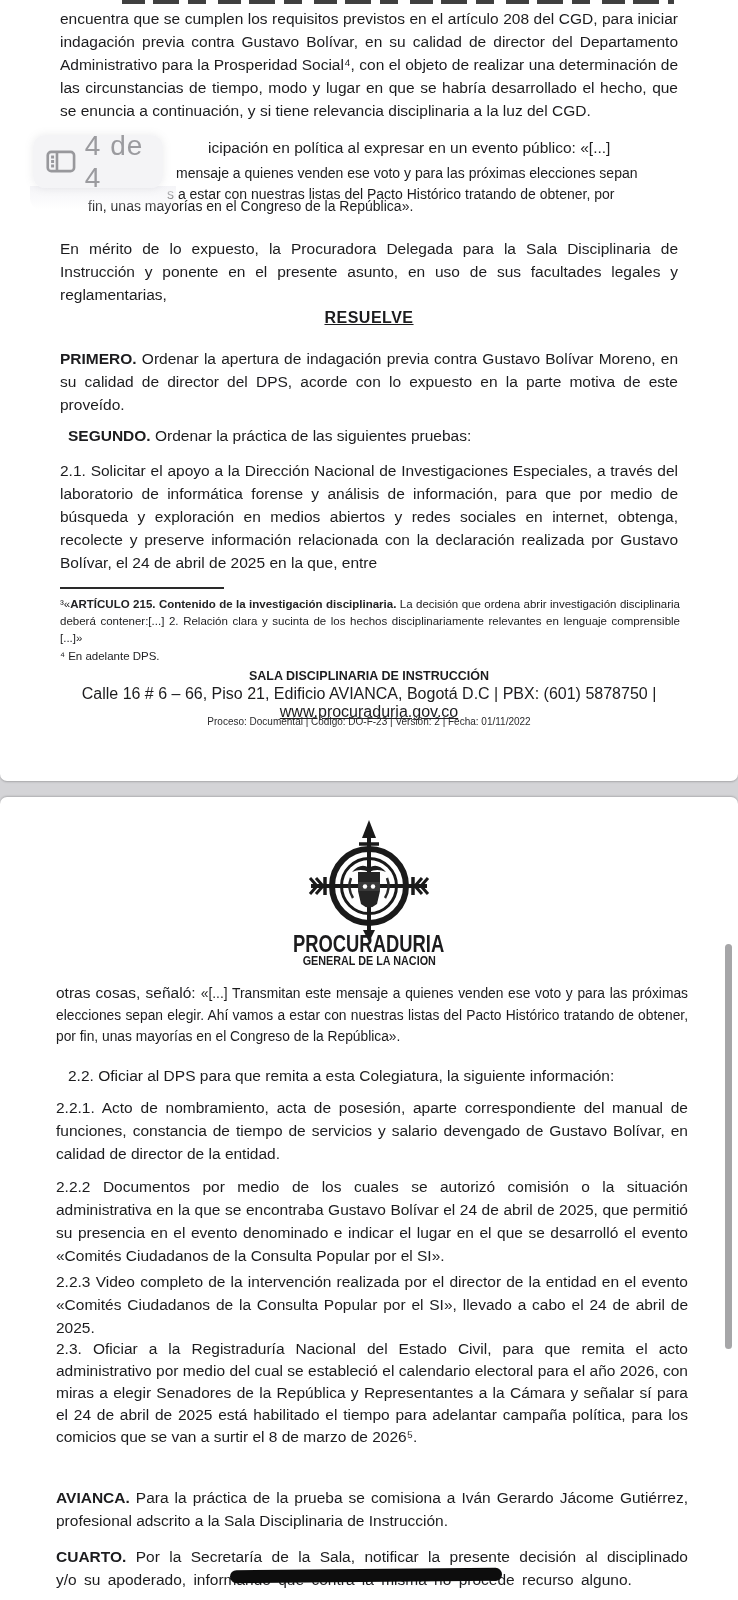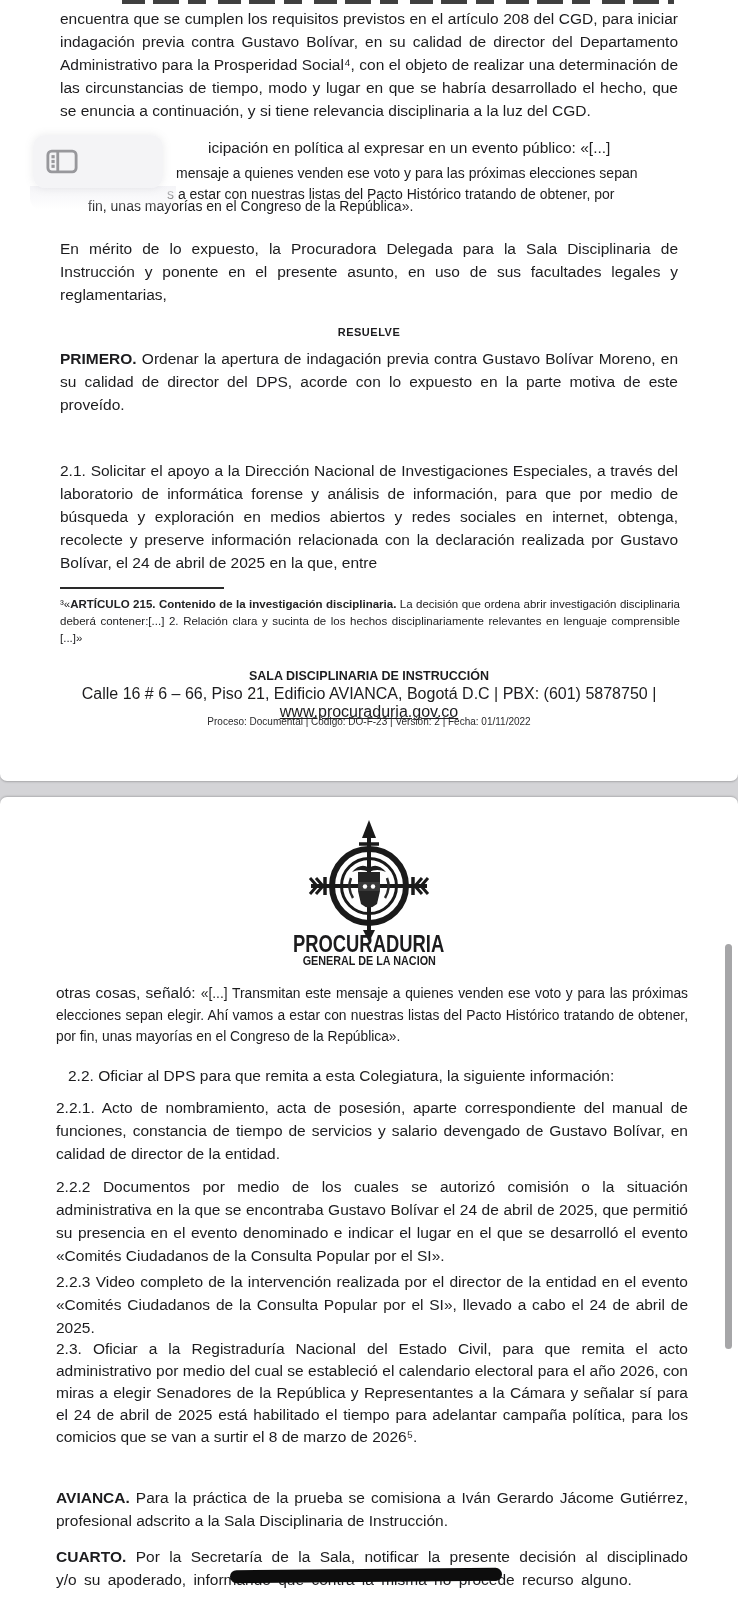--- a/index.html
+++ b/index.html
@@ -49,31 +49,33 @@
 
     <p class="t body-txt" style="top:7px;left:60px;width:618px;margin:0;">encuentra que se cumplen los requisitos previstos en el artículo 208 del CGD, para iniciar indagación previa contra Gustavo Bolívar, en su calidad de director del Departamento Administrativo para la Prosperidad Social⁴, con el objeto de realizar una determinación de las circunstancias de tiempo, modo y lugar en que se habría desarrollado el hecho, que se enuncia a continuación, y si tiene relevancia disciplinaria a la luz del CGD.</p>
 
     <div class="t q-frag" style="top:139px;left:208px;font-size:15.5px;">icipación en política al expresar en un evento público: «[...]</div>
     <div class="t q-frag small-q" style="top:163px;left:176px;">mensaje a quienes venden ese voto y para las próximas elecciones sepan</div>
     <div class="t q-frag small-q" style="top:184px;left:167px;">s a estar con nuestras listas del Pacto Histórico tratando de obtener, por</div>
     <div class="t q-frag small-q" style="top:196px;left:88px;">fin, unas mayorías en el Congreso de la República».</div>
 
     <p class="t body-txt loose" style="top:237px;left:60px;width:618px;margin:0;">En mérito de lo expuesto, la Procuradora Delegada para la Sala Disciplinaria de Instrucción y ponente en el presente asunto, en uso de sus facultades legales y reglamentarias,</p>
 
-    <div class="t center bold" style="top:326px;font-size:11px;letter-spacing:.5px;">RESUELVE</div>
+    <div class="t center bold" style="top:309px;font-size:16px;letter-spacing:.5px;text-decoration:underline;">RESUELVE</div>
 
     <p class="t body-txt" style="top:347px;left:60px;width:618px;margin:0;"><span class="bold">PRIMERO.</span><span> Ordenar la apertura de indagación previa contra Gustavo Bolívar Moreno, en su calidad de director del DPS, acorde con lo expuesto en la parte motiva de este proveído.</span></p>
 
+    <p class="t body-txt" style="top:424px;left:68px;width:610px;margin:0;"><span class="bold">SEGUNDO.</span><span> Ordenar la práctica de las siguientes pruebas:</span></p>
 
     <p class="t body-txt" style="top:459px;left:60px;width:618px;margin:0;">2.1. Solicitar el apoyo a la Dirección Nacional de Investigaciones Especiales, a través del laboratorio de informática forense y análisis de información, para que por medio de búsqueda y exploración en medios abiertos y redes sociales en internet, obtenga, recolecte y preserve información relacionada con la declaración realizada por Gustavo Bolívar, el 24 de abril de 2025 en la que, entre</p>
 
     <div class="fnrule"></div>
 
     <p class="t fn" style="top:596px;left:60px;width:620px;margin:0;"><span>³«</span><span class="bold">ARTÍCULO 215. Contenido de la investigación disciplinaria.</span><span> La decisión que ordena abrir investigación disciplinaria deberá contener:[...] 2. Relación clara y sucinta de los hechos disciplinariamente relevantes en lenguaje comprensible [...]»</span></p>
 
+    <p class="t fn" style="top:648px;left:60px;width:620px;margin:0;text-align:left;">⁴ En adelante DPS.</p>
 
     <div class="t center footer1" style="top:669px;">SALA DISCIPLINARIA DE INSTRUCCIÓN</div>
     <div class="t center footer2" style="top:685px;"><span>Calle 16 # 6 – 66, Piso 21, Edificio AVIANCA, Bogotá D.C | PBX: (601) 5878750 | </span><span class="lnk">www.procuraduria.gov.co</span></div>
     <div class="t center footer3" style="top:716px;">Proceso: Documental | Código: DO-F-23 | Versión: 2 | Fecha: 01/11/2022</div>
   </section>
 
   <section class="page page4">
 
     <svg class="seal" viewBox="0 0 124 124" aria-hidden="true">
       <g stroke="#1a1a1a" fill="none">
@@ -129,17 +131,18 @@
 
   <div class="badge-fade"></div>
   <div class="badge">
     <svg width="32" height="25" viewBox="0 0 34 26" aria-hidden="true">
       <rect x="2" y="2" width="30" height="22" rx="4" fill="none" stroke="#98989c" stroke-width="3"></rect>
       <line x1="12.5" y1="2" x2="12.5" y2="24" stroke="#98989c" stroke-width="3"></line>
       <rect x="5.8" y="6.2" width="3.4" height="3.4" fill="#98989c"></rect>
       <rect x="5.8" y="11.3" width="3.4" height="3.4" fill="#98989c"></rect>
       <rect x="5.8" y="16.4" width="3.4" height="3.4" fill="#98989c"></rect>
     </svg>
+    <span class="badge-label">4 de 4</span>
   </div>
 
   <div class="scrollthumb"></div>
 
 </div>
 
 </body></html>

